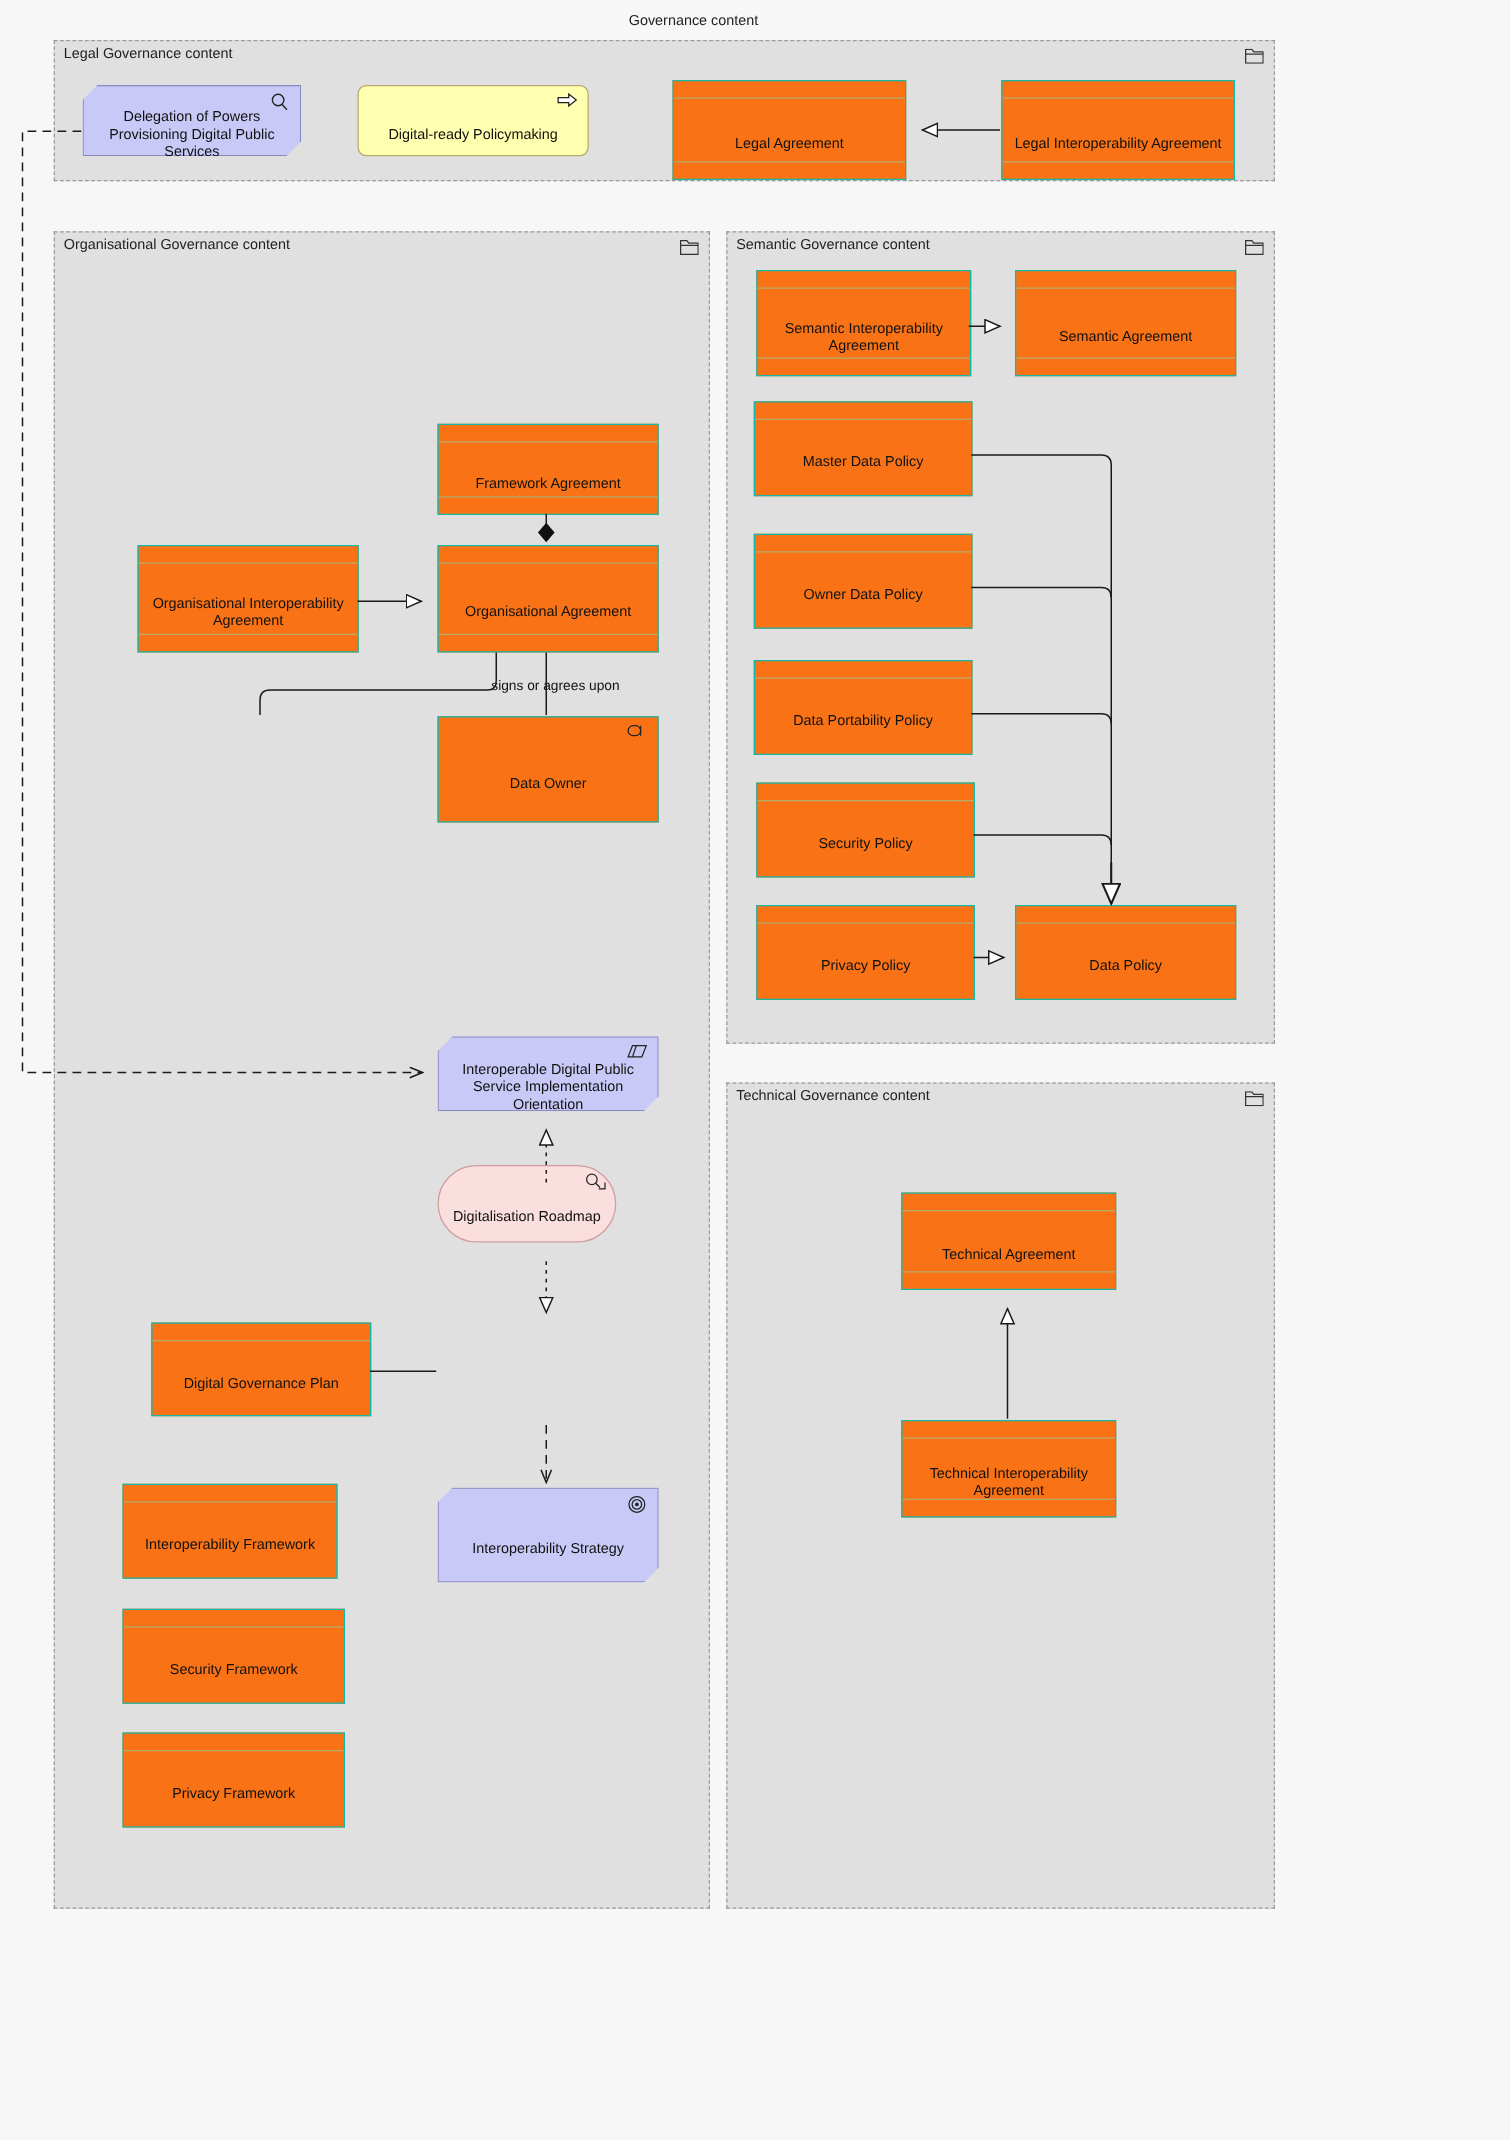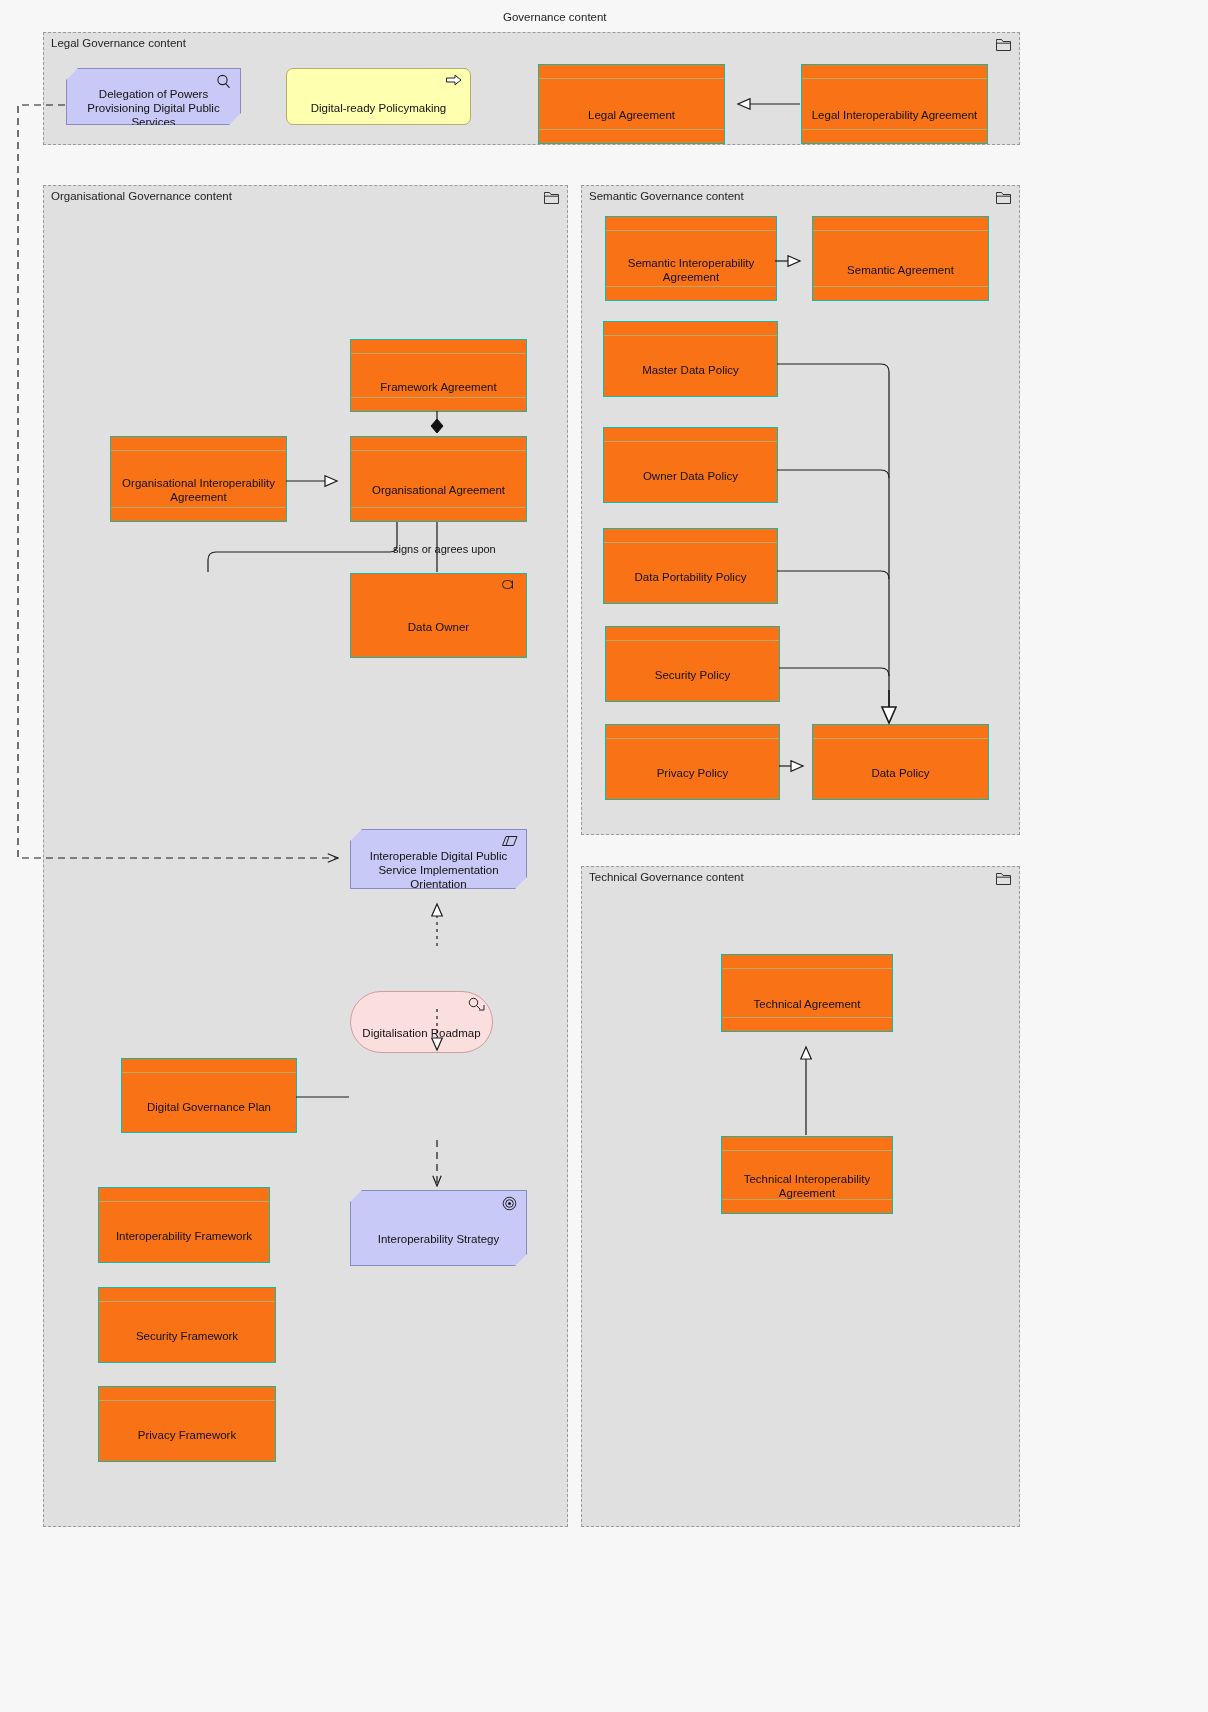--- a/index.html
+++ b/index.html
@@ -136,21 +136,21 @@
     <div class="node purple-oct" style="left:306px;top:643px;width:177px;height:60px;padding-left:12px;">
       <div class="icon" style="right:6px;top:5px;">
         <svg width="16" height="12" viewBox="0 0 16 12">
             <path d="M4 1.5 L15 1.5 L11.5 10.5 L0.5 10.5 Z" fill="none" stroke="#222" stroke-width="1"></path>
             <line x1="7" y1="1.5" x2="4" y2="10.5" stroke="#222" stroke-width="1"></line>
           </svg>
       </div>
       <div class="lbl">Interoperable Digital Public Service Implementation Orientation</div>
     </div>
 
-    <div class="node pink-round" style="left:306px;top:805px;width:143px;height:62px;border-radius:31px;">
+    <div class="node pink-round" style="left:306px;top:746px;width:143px;height:62px;border-radius:31px;">
       <div class="icon" style="right:6px;top:5px;">
         <svg width="17" height="14" viewBox="0 0 17 14">
             <circle cx="5.5" cy="5.5" r="4.2" fill="none" stroke="#222" stroke-width="1"></circle>
             <line x1="8.4" y1="8.4" x2="12" y2="12" stroke="#222" stroke-width="1"></line>
             <path d="M11 13 L16 13 L16 8" fill="none" stroke="#222" stroke-width="1"></path>
           </svg>
       </div>
       <div class="lbl">Digitalisation Roadmap</div>
     </div>
 

